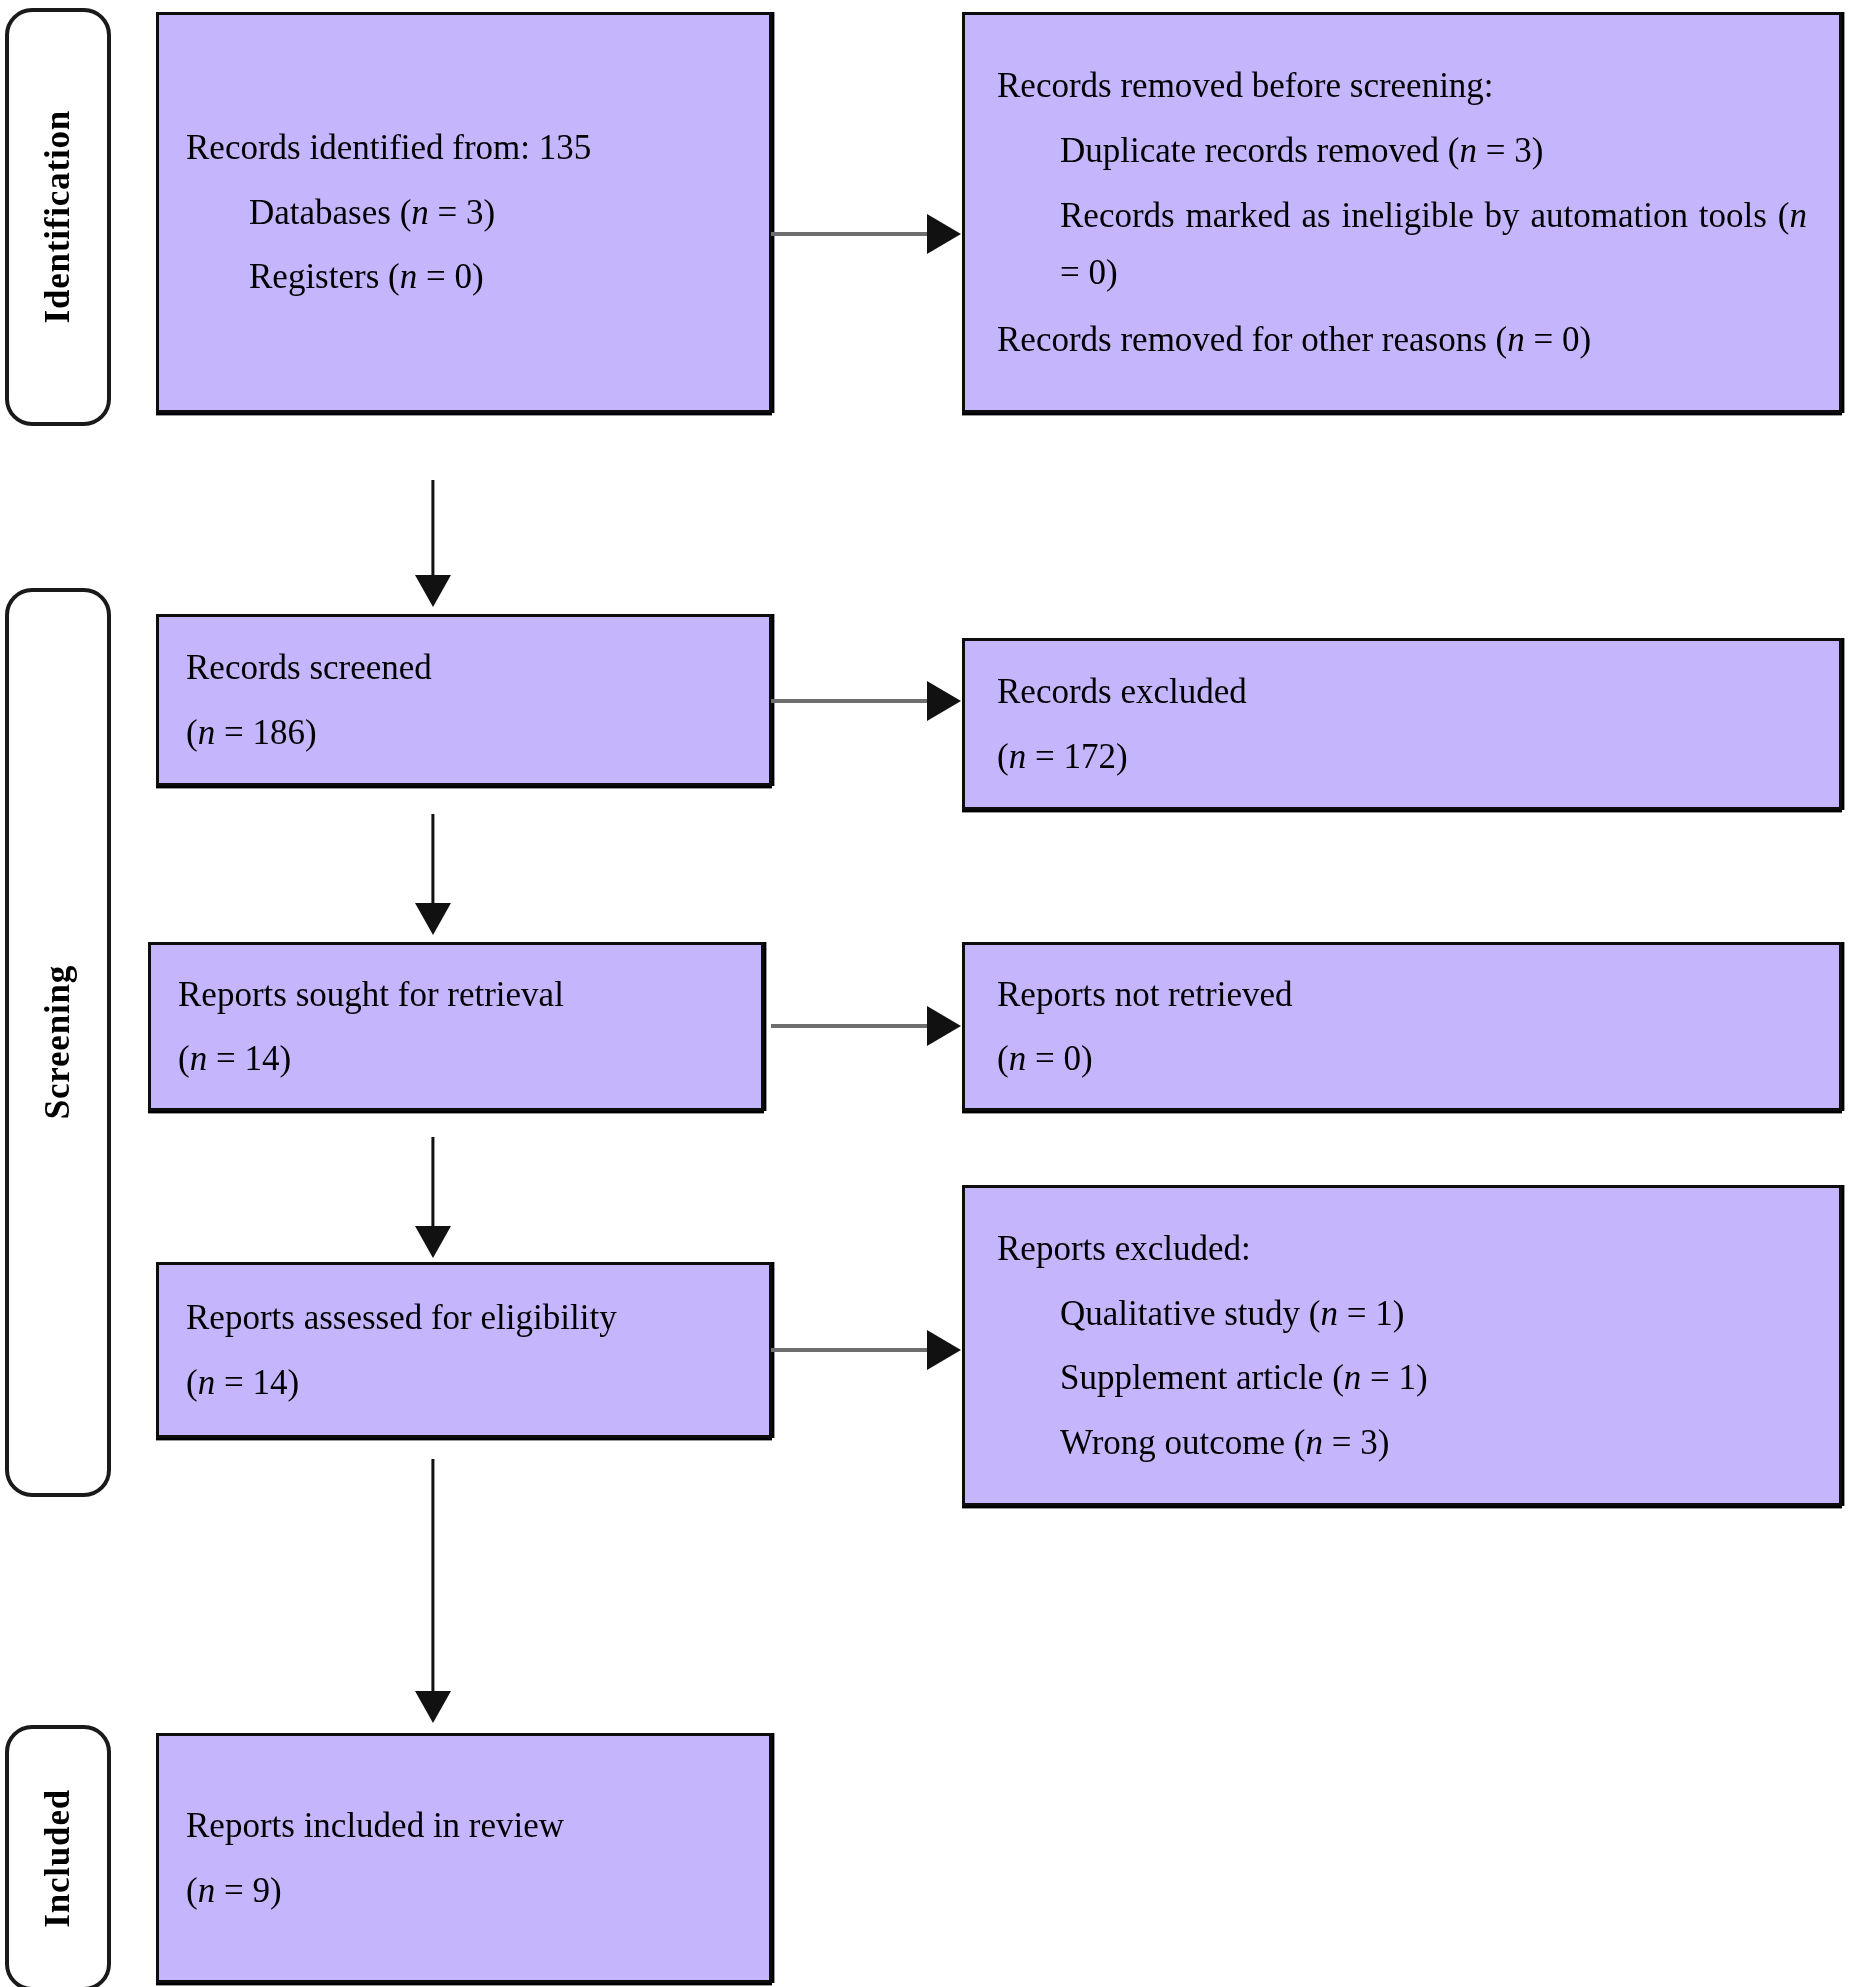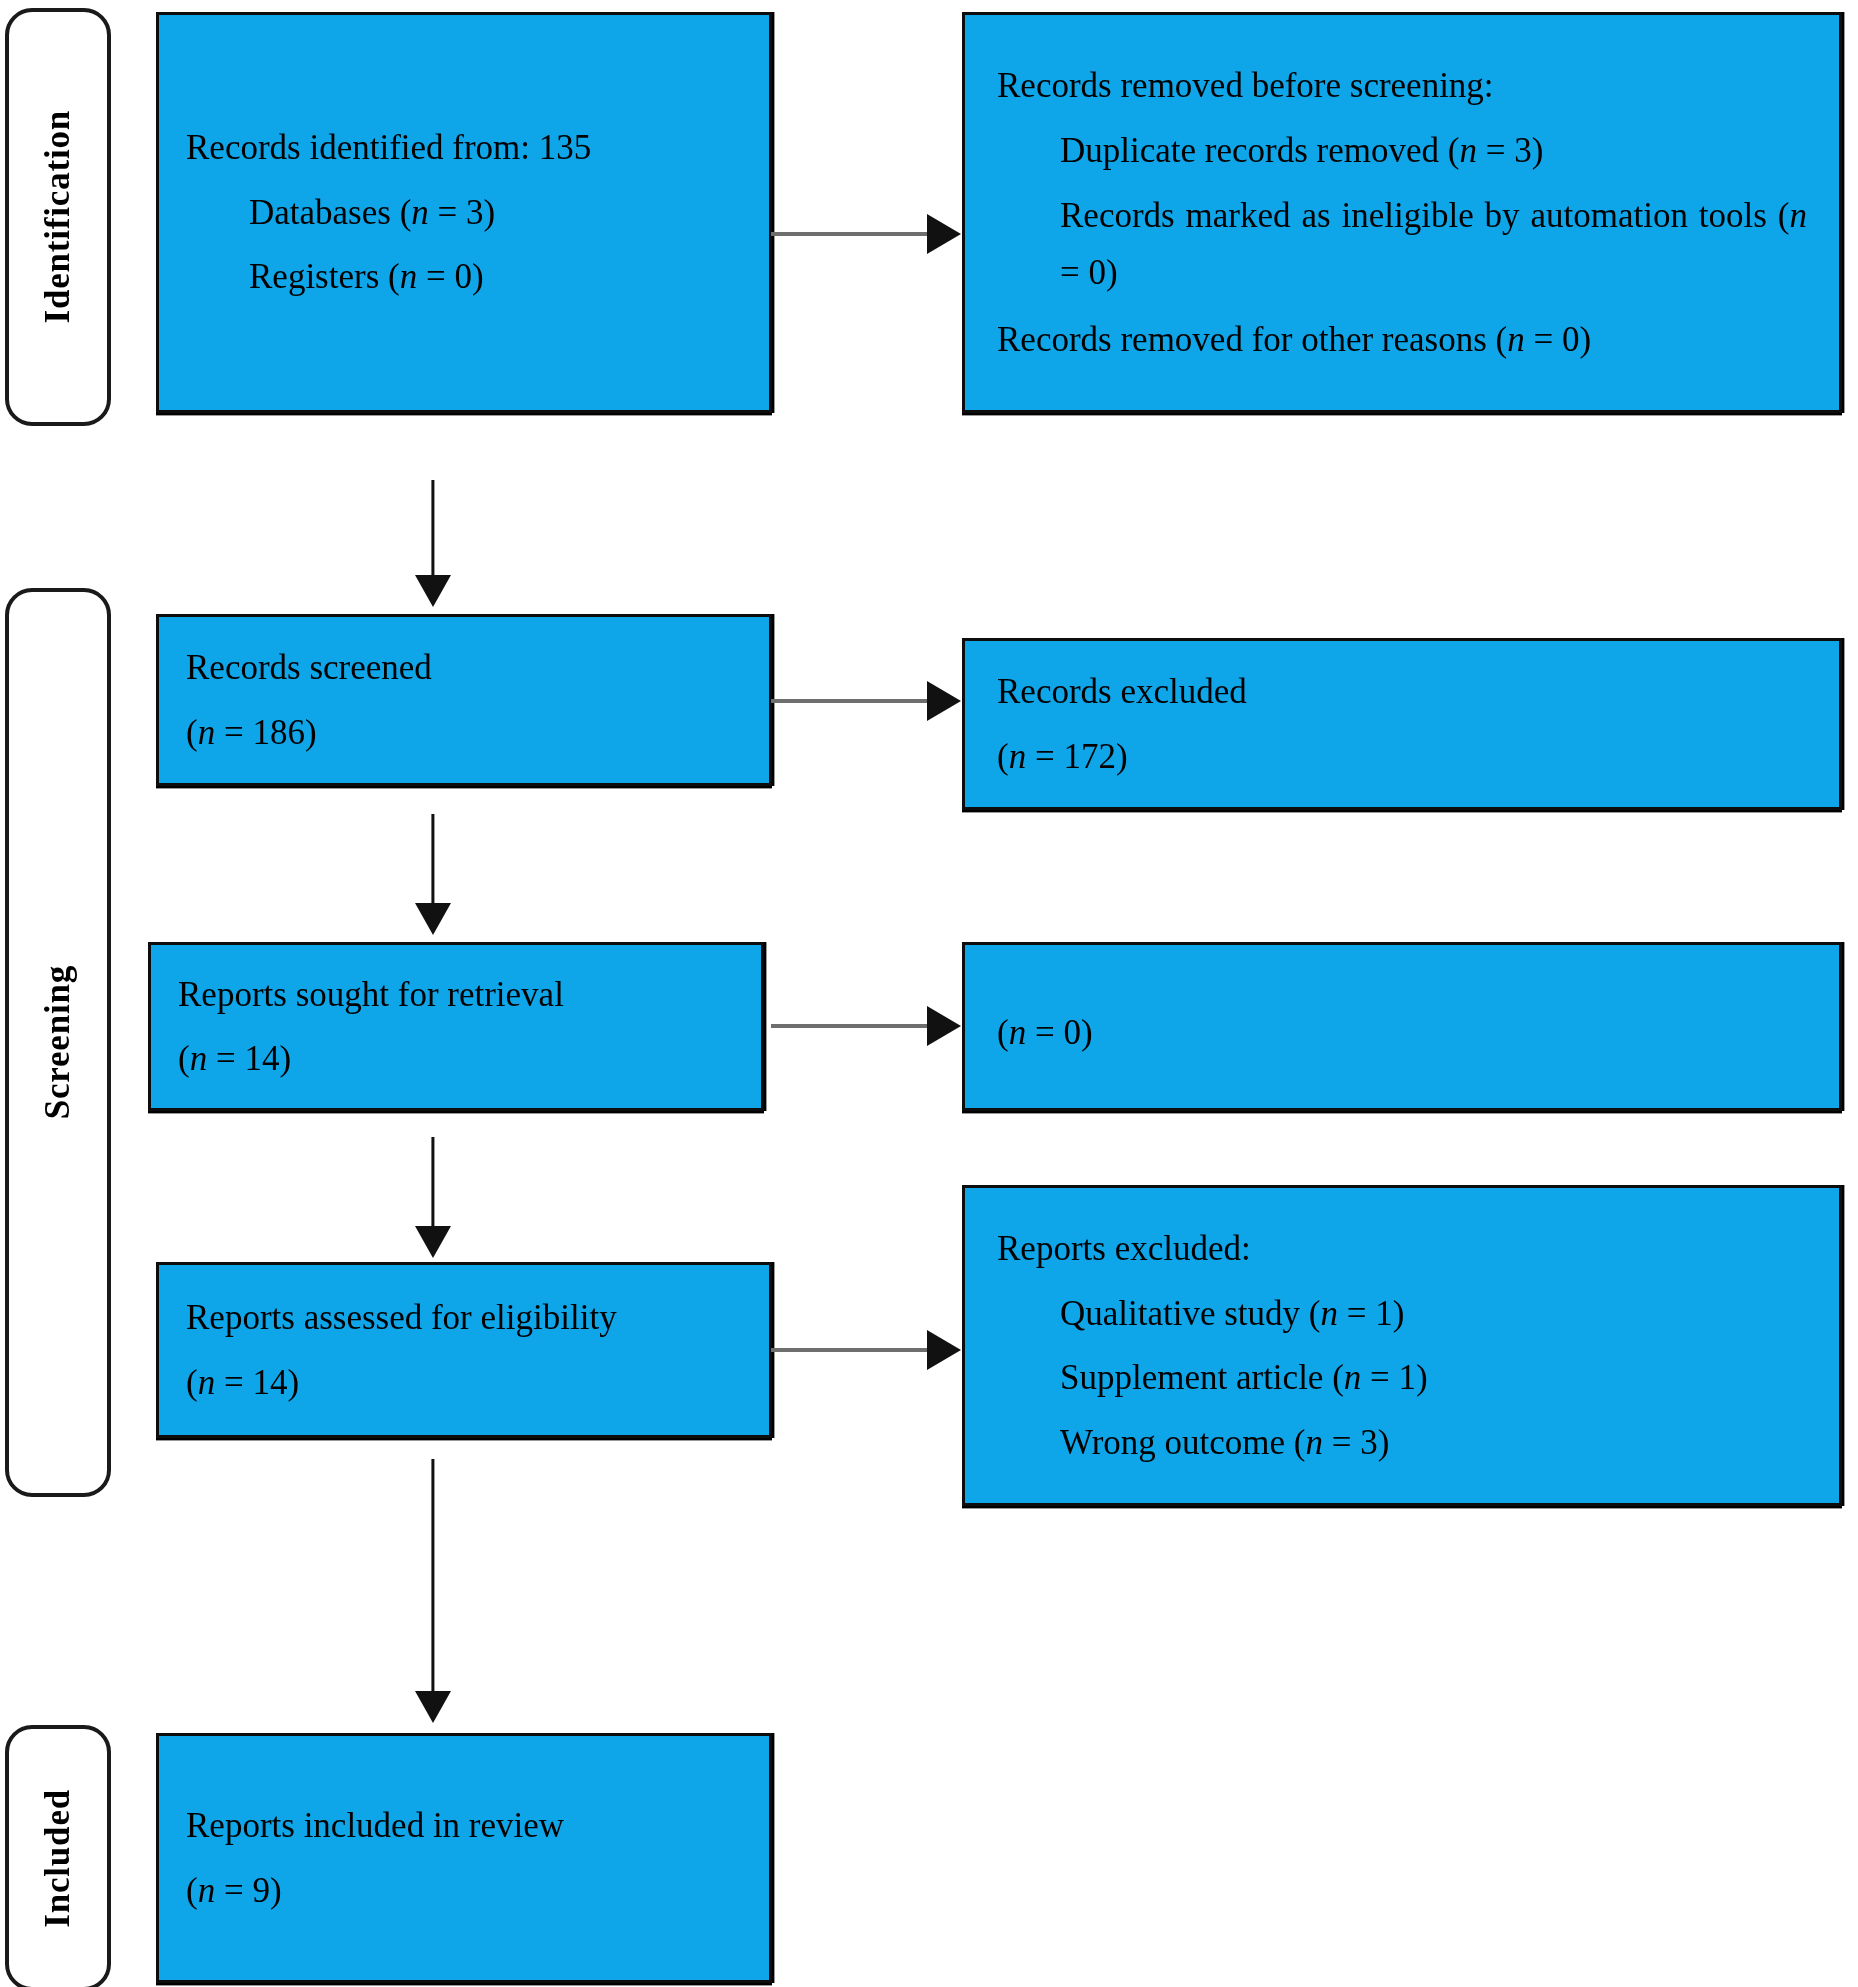--- a/index.html
+++ b/index.html
@@ -12,21 +12,21 @@
     position:absolute;border:4px solid #1a1a1a;border-radius:27px;
     background:#fff;display:flex;align-items:center;justify-content:center;
   }
   .side span{
     writing-mode:vertical-rl;transform:rotate(180deg);
     font-weight:bold;font-size:35px;letter-spacing:0.8px;white-space:nowrap;
   }
 
   
   .box{
-    position:absolute;background:#0ea5e9;
+    position:absolute;background:#c4b5fd;
     border:3.2px solid #0d0d0d;
     box-shadow:0 2.4px 0 0 #000, 2.4px 0 0 0 #000;
     box-sizing:border-box;
     display:flex;flex-direction:column;justify-content:center;
     padding:0 27px;
   }
   .box .ln{font-size:35px;line-height:1.52;white-space:nowrap;}
   .box .ln.ind{padding-left:63px;}
   .box .ln.wrap{white-space:normal;text-align:justify;line-height:1.62;}
   .box .pad{height:11.3px;}
@@ -119,20 +119,21 @@
     <div class="pad"></div>
     <div class="ln">(<i class="n">n</i> = 14)</div>
   </div>
 
   <div class="harrow" style="left:771px;top:1006px;width:190px;height:40px;">
     <div class="shaft" style="width:158px;"></div>
     <div class="head" style="left:156px;"></div>
   </div>
 
   <div class="box" style="left:962px;top:942px;width:880px;height:169px;padding:0 32px;">
+    <div class="ln">Reports not retrieved</div>
     <div class="pad"></div>
     <div class="ln">(<i class="n">n</i> = 0)</div>
   </div>
 
   <div class="varrow" style="left:411px;top:1137px;width:44px;height:123px;">
     <div class="shaft" style="height:92px;"></div>
     <div class="head" style="top:89px;"></div>
   </div>
 
   <div class="box" style="left:156px;top:1262px;width:616px;height:176px;">

